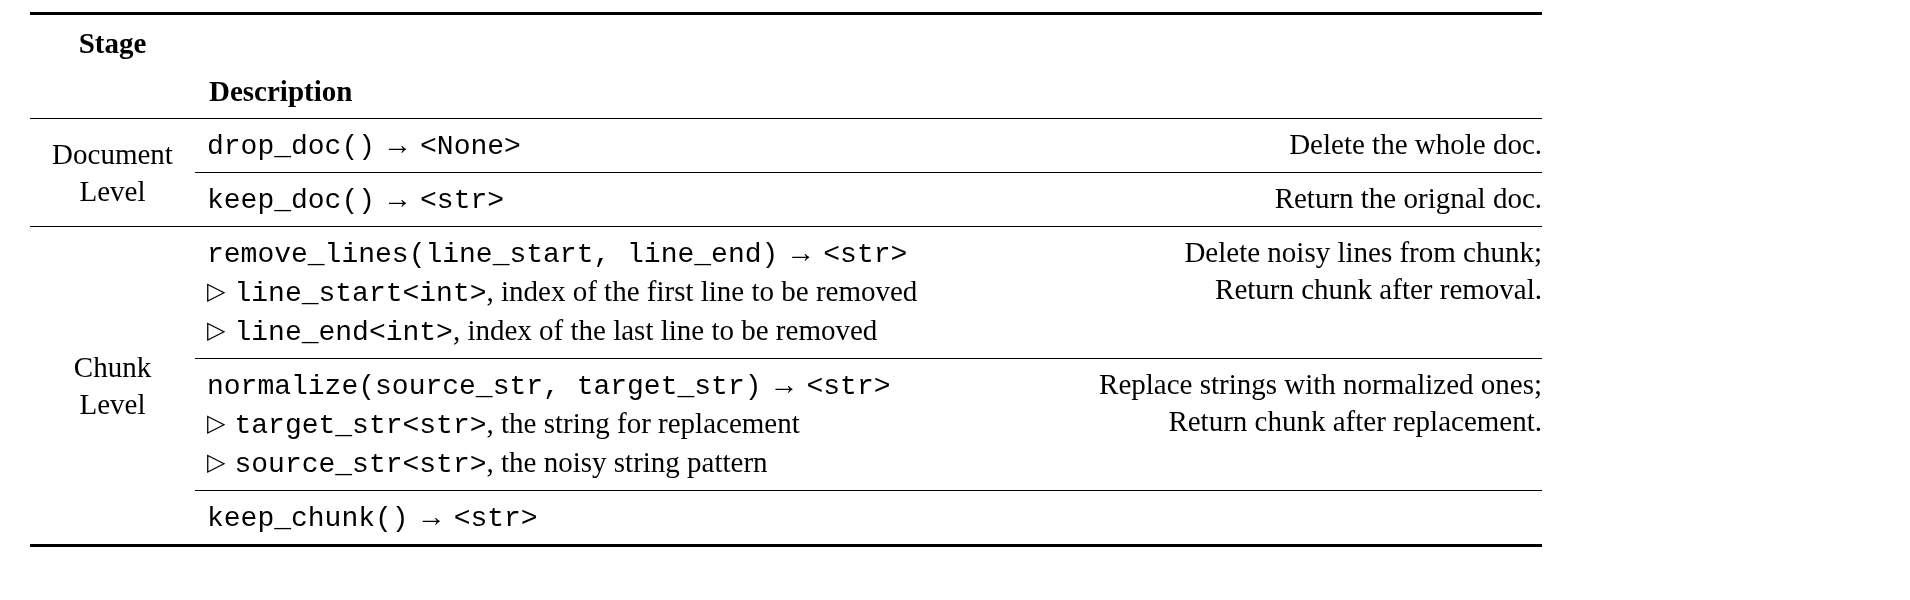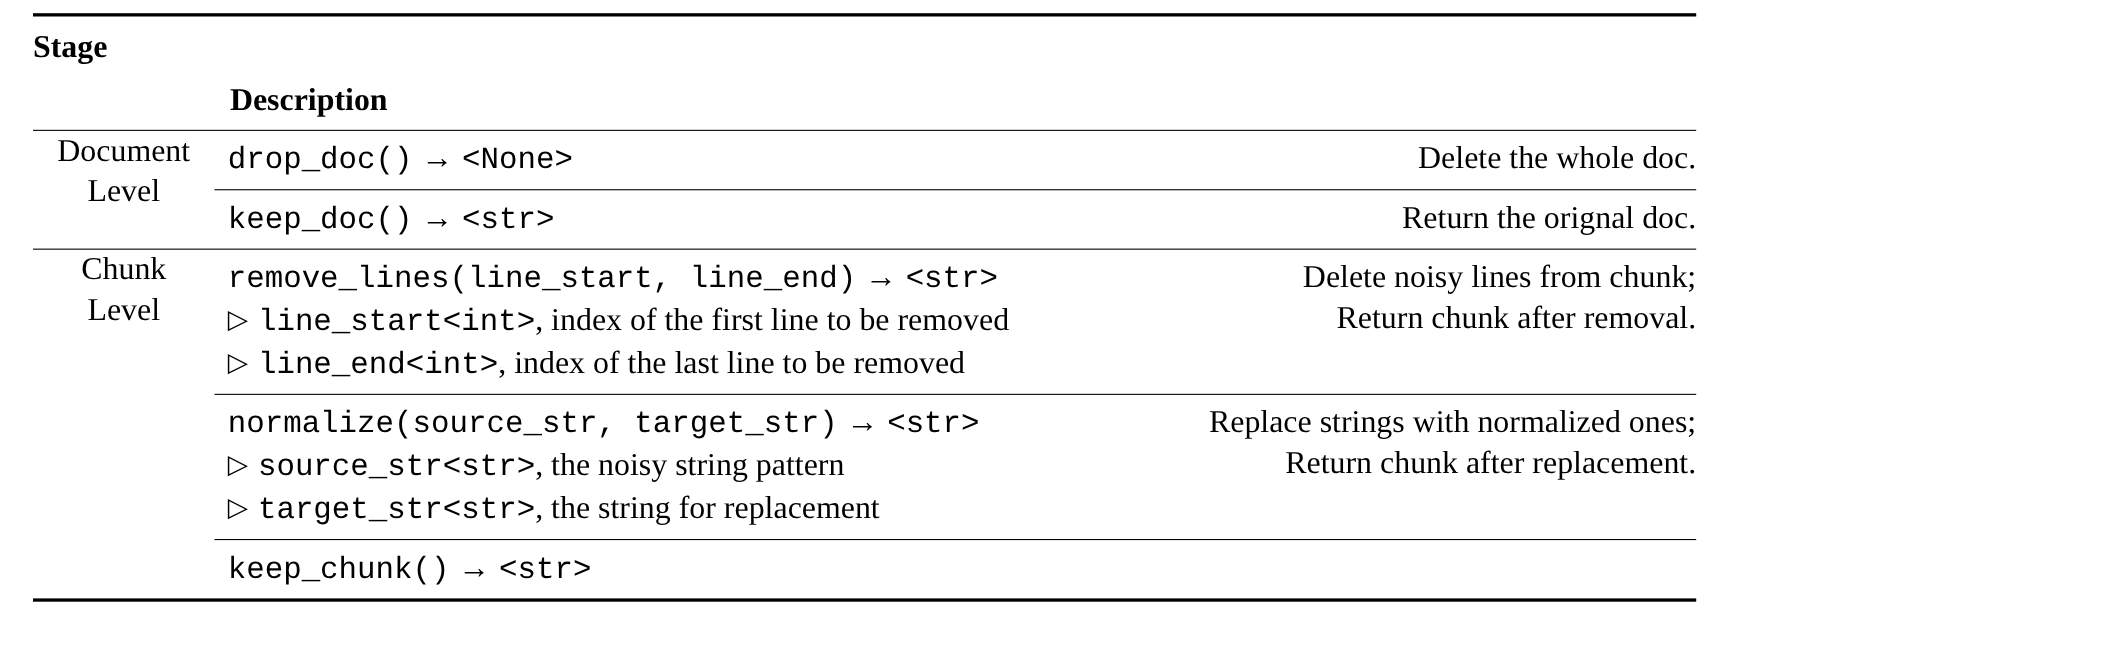--- a/index.html
+++ b/index.html
@@ -16,30 +16,30 @@
     border-bottom:3px solid #000;
   }
   .header-row {
     display:flex;
     border-bottom:1.5px solid #000;
   }
   .header-row .hcell {
     font-weight:bold; font-size:29px; line-height:38px;
     padding:9px 0 8px 0;
   }
-  .hcell.stage { width:165px; text-align:left; }
+  .hcell.stage { width:165px; text-align:center; }
   .hcell.func  { width:830px; padding-left:12px; }
   .hcell.desc  { flex:1; padding-left:14px;margin-top:48px; }
 
   .group { display:flex; }
   .group + .group { border-top:1.5px solid #000; }
 
   .stage-col {
     width:165px; display:flex; flex-direction:column;
-    justify-content:flex-start; align-items:center;
+    justify-content:center; align-items:center;
     font-size:29px; line-height:37px; text-align:center;
   }
   .rows-col { flex:1; display:flex; flex-direction:column; }
 
   .subrow { display:flex; }
   .subrow + .subrow { border-top:1px solid #000;gap:16px; }
 
   .func-cell {
     width:830px; padding:7px 0 7px 12px;
   }
@@ -118,22 +118,22 @@
           </div>
           <div class="desc-cell">
             <div class="desc-line">Delete noisy lines from chunk;</div>
             <div class="desc-line">Return chunk after removal.</div>
           </div>
         </div>
 
         <div class="subrow">
           <div class="func-cell">
             <div class="sig-line"><span class="code">normalize(source_str, target_str)</span><span class="arrow">→</span><span class="code">&lt;str&gt;</span></div>
+            <div class="param-line"><span class="marker">▷</span><span class="code">target_str&lt;str&gt;</span><span>, the string for replacement</span></div>
             <div class="param-line"><span class="marker">▷</span><span class="code">source_str&lt;str&gt;</span><span>, the noisy string pattern</span></div>
-            <div class="param-line"><span class="marker">▷</span><span class="code">target_str&lt;str&gt;</span><span>, the string for replacement</span></div>
           </div>
           <div class="desc-cell">
             <div class="desc-line">Replace strings with normalized ones;</div>
             <div class="desc-line">Return chunk after replacement.</div>
           </div>
         </div>
 
         <div class="subrow">
           <div class="func-cell">
             <div class="sig-line"><span class="code">keep_chunk()</span><span class="arrow">→</span><span class="code">&lt;str&gt;</span></div>

